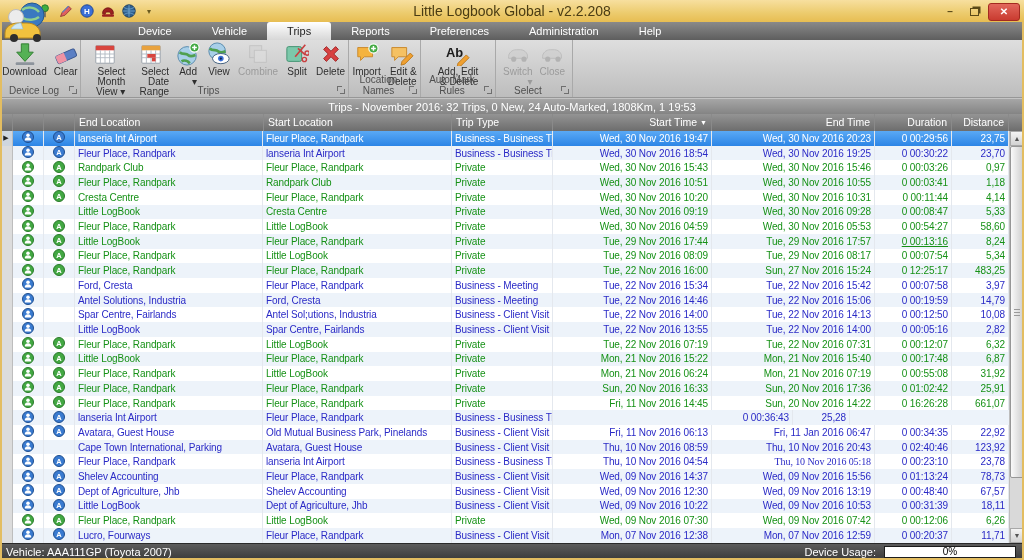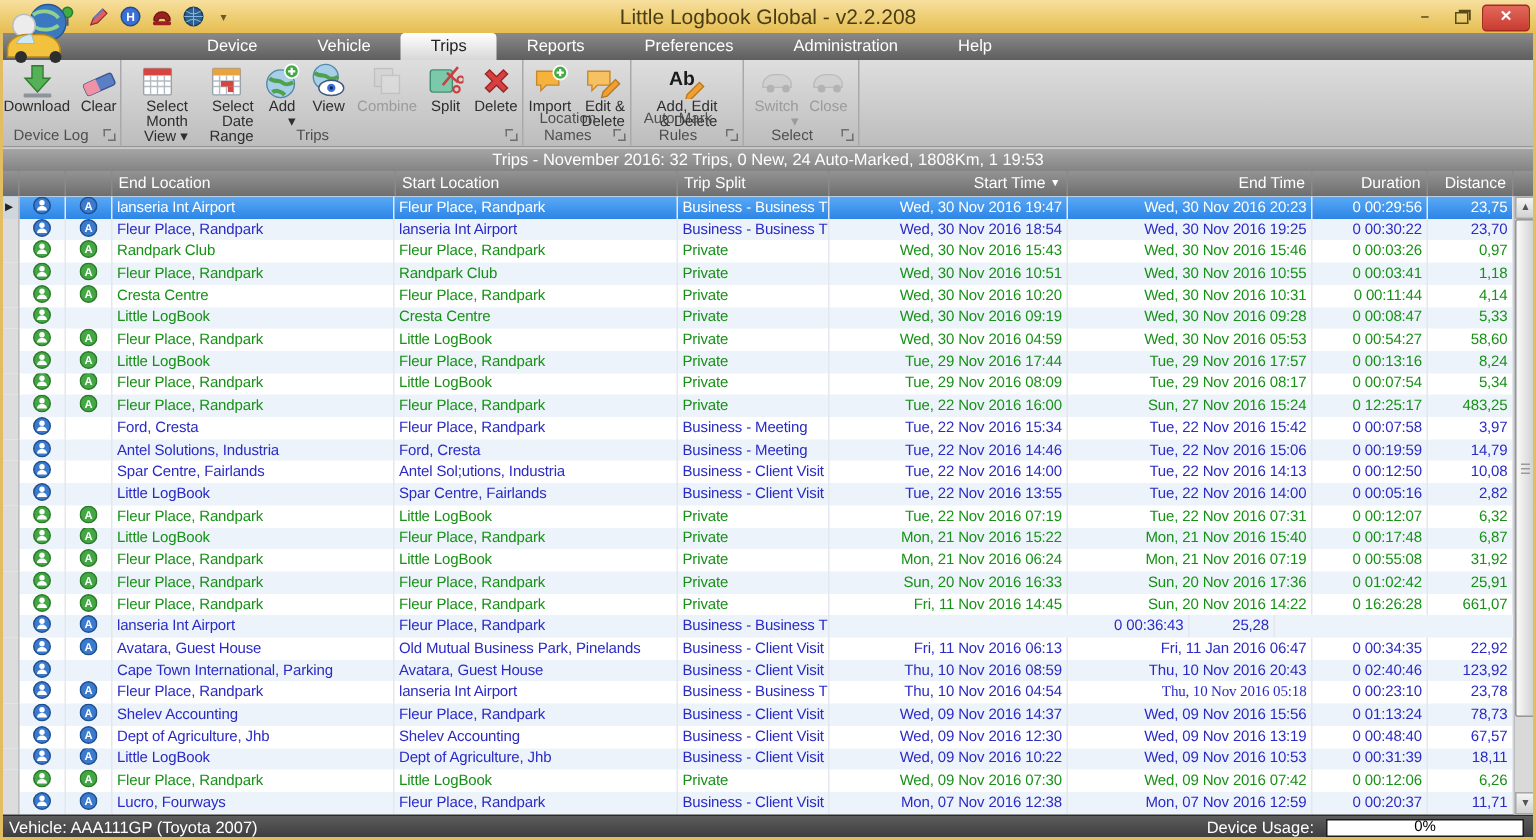--- a/index.html
+++ b/index.html
@@ -355,21 +355,21 @@
   </div>
 
 <div class="summarybar">Trips - November 2016: 32 Trips, 0 New, 24 Auto-Marked, 1808Km, 1 19:53</div>
 
 <div class="ghead">
     <div class="hc" style="width: 13px;"></div>
     <div class="hc" style="width: 31px;"></div>
     <div class="hc" style="width: 31px;"></div>
     <div class="hc" style="width: 189px;">End Location</div>
     <div class="hc" style="width: 188px;">Start Location</div>
-    <div class="hc" style="width: 101px;">Trip Split</div>
+    <div class="hc" style="width: 101px;">Trip Type</div>
     <div class="hc r" style="width: 159px;">Start Time<span class="sort">▼</span></div>
     <div class="hc r" style="width: 163px;">End Time</div>
     <div class="hc r" style="width: 77px;">Duration</div>
     <div class="hc r" style="width: 57px;">Distance</div>
     <div class="hc" style="width: 15px; border-right: none;"></div>
   </div>
 <div class="gbody">
     <div class="grow selected">
       <div class="cell c0" style="width: 13px;">
         <span class="sel-arrow">▶</span>
@@ -541,21 +541,21 @@
         <span><svg viewBox="0 0 12 12">
             <circle cx="6" cy="6" r="5.5" fill="#43a843" stroke="#2a7a2a"></circle>
             <text x="6" y="8.7" text-anchor="middle" font-size="7.5" font-weight="bold" fill="#fff" font-family="Liberation Sans,sans-serif">A</text>
           </svg></span>
       </div>
       <div class="cell  t-private" style="width: 188px;">Little LogBook</div>
       <div class="cell  t-private" style="width: 189px;">Fleur Place, Randpark</div>
       <div class="cell  t-private" style="width: 101px;">Private</div>
       <div class="cell  r t-private" style="width: 159px;">Tue, 29 Nov 2016 17:44</div>
       <div class="cell  r t-private" style="width: 163px;">Tue, 29 Nov 2016 17:57</div>
-      <div class="cell  r t-private" style="width: 77px;">0 00:13:16</div>
+      <div class="cell  r t-private" style="width: 77px; text-decoration: underline;">0 00:13:16</div>
       <div class="cell  r t-private" style="width: 57px;">8,24</div>
     </div>
     <div class="grow">
       <div class="cell c0" style="width: 13px;"></div>
       <div class="cell ic" style="width: 31px;">
         <span><svg viewBox="0 0 12 12">
             <circle cx="6" cy="6" r="5.5" fill="#43a843" stroke="#2a7a2a"></circle>
             <circle cx="6" cy="4.2" r="1.8" fill="#fff"></circle>
             <path d="M2.7 9.4c0-2 1.5-3.1 3.3-3.1s3.3 1.1 3.3 3.1z" fill="#fff"></path>
           </svg></span>

